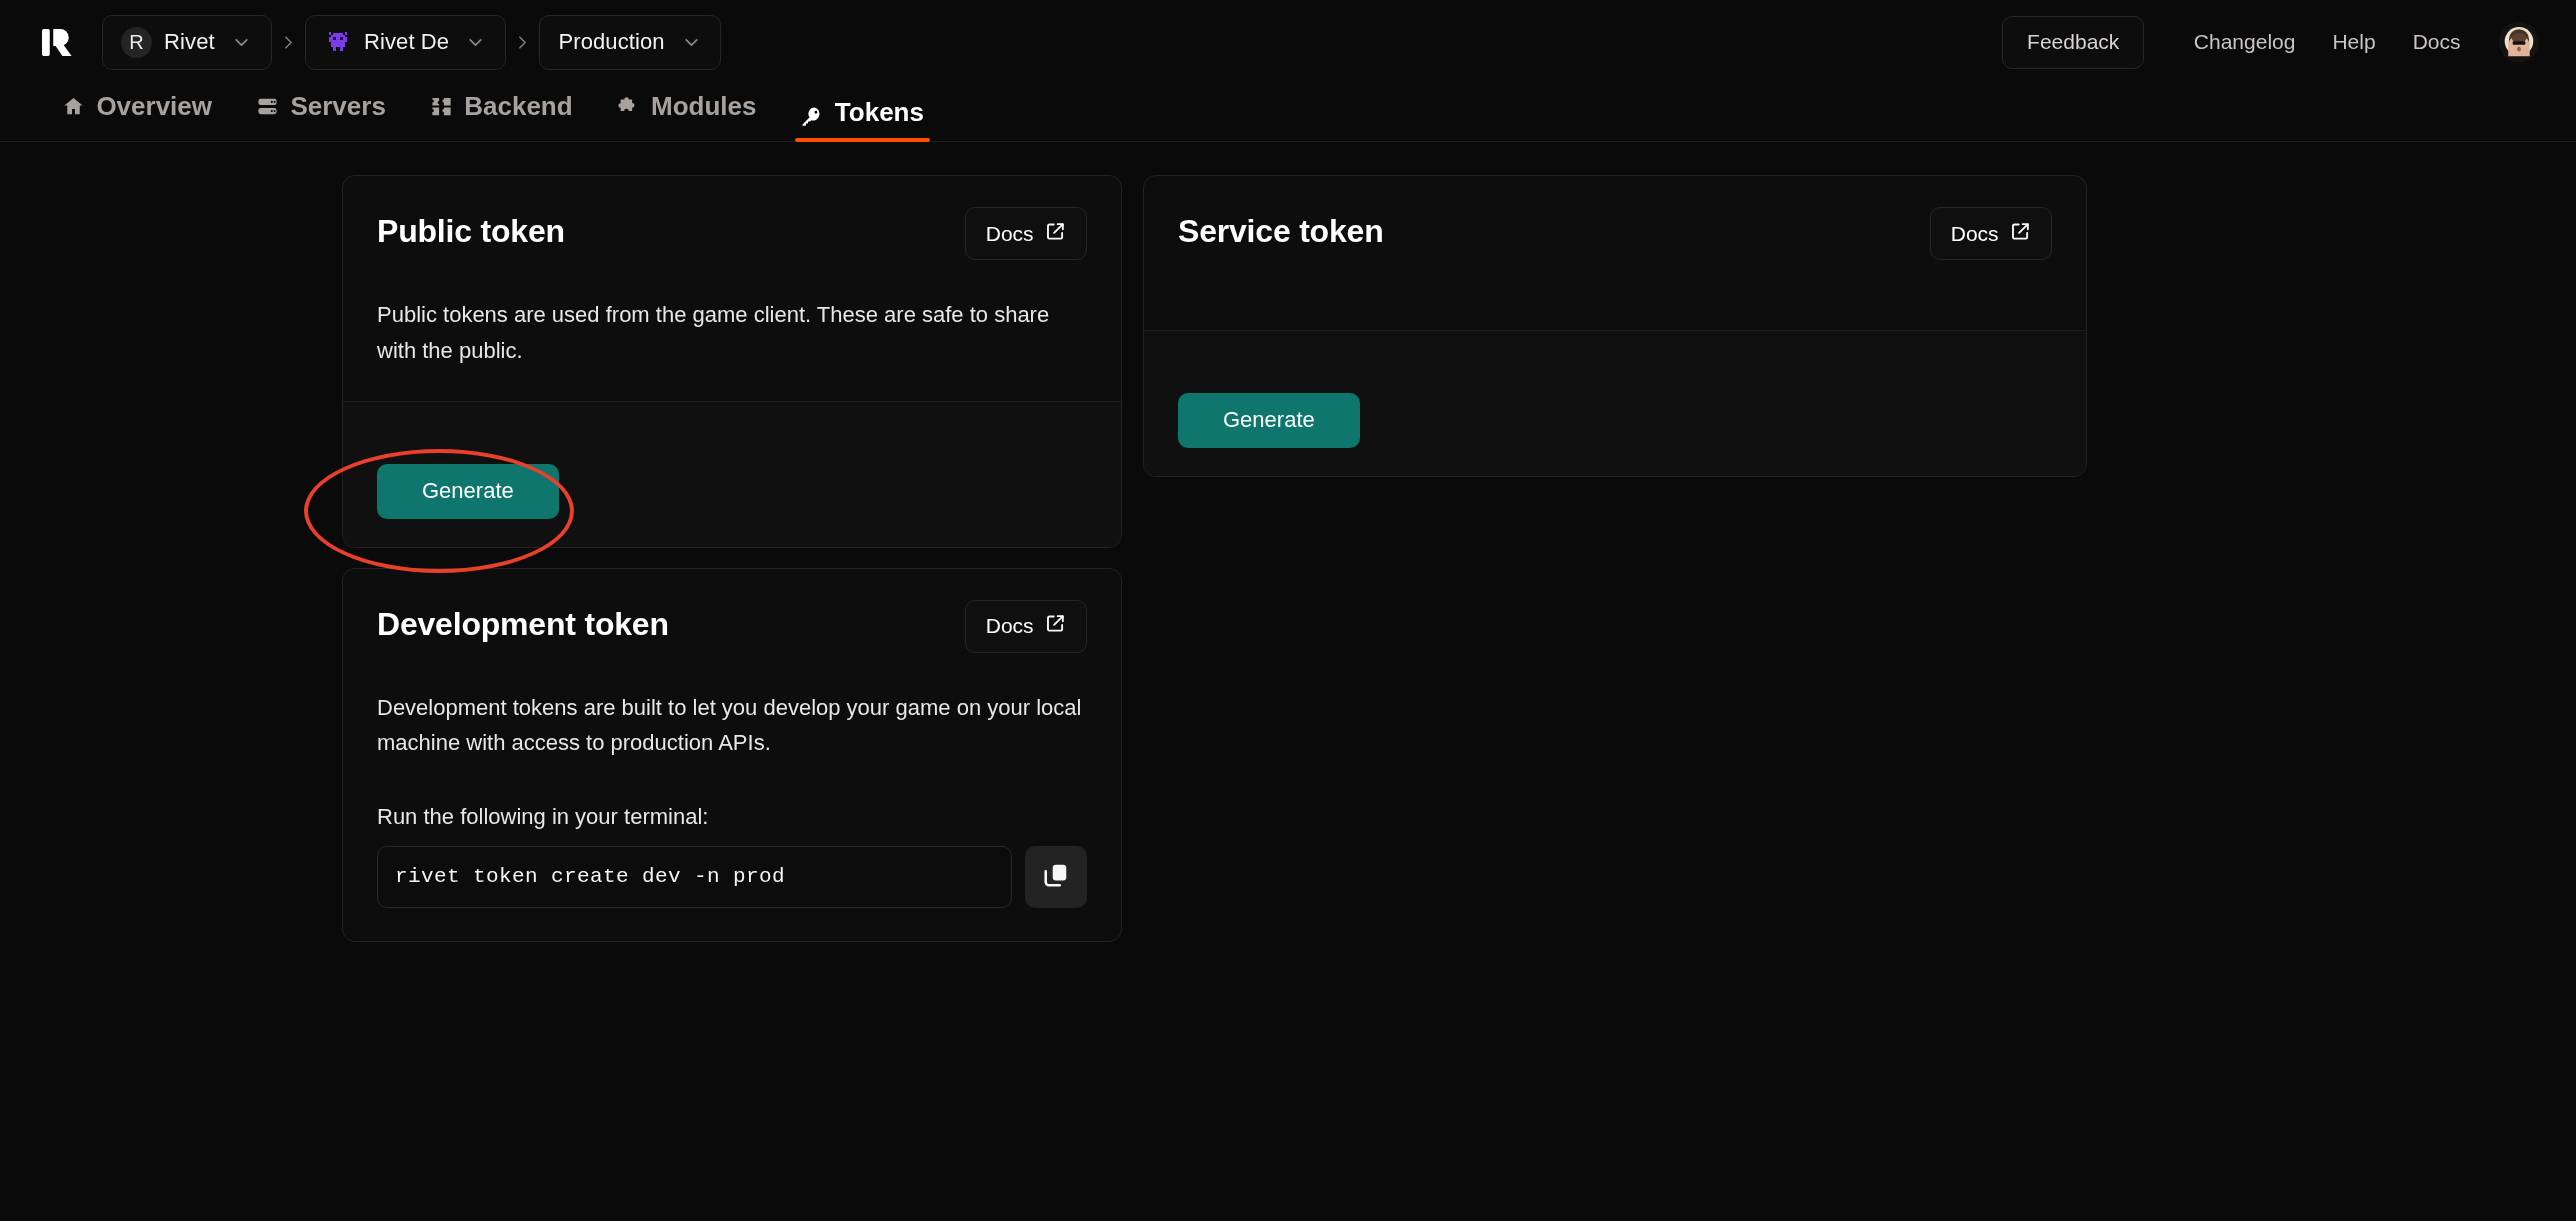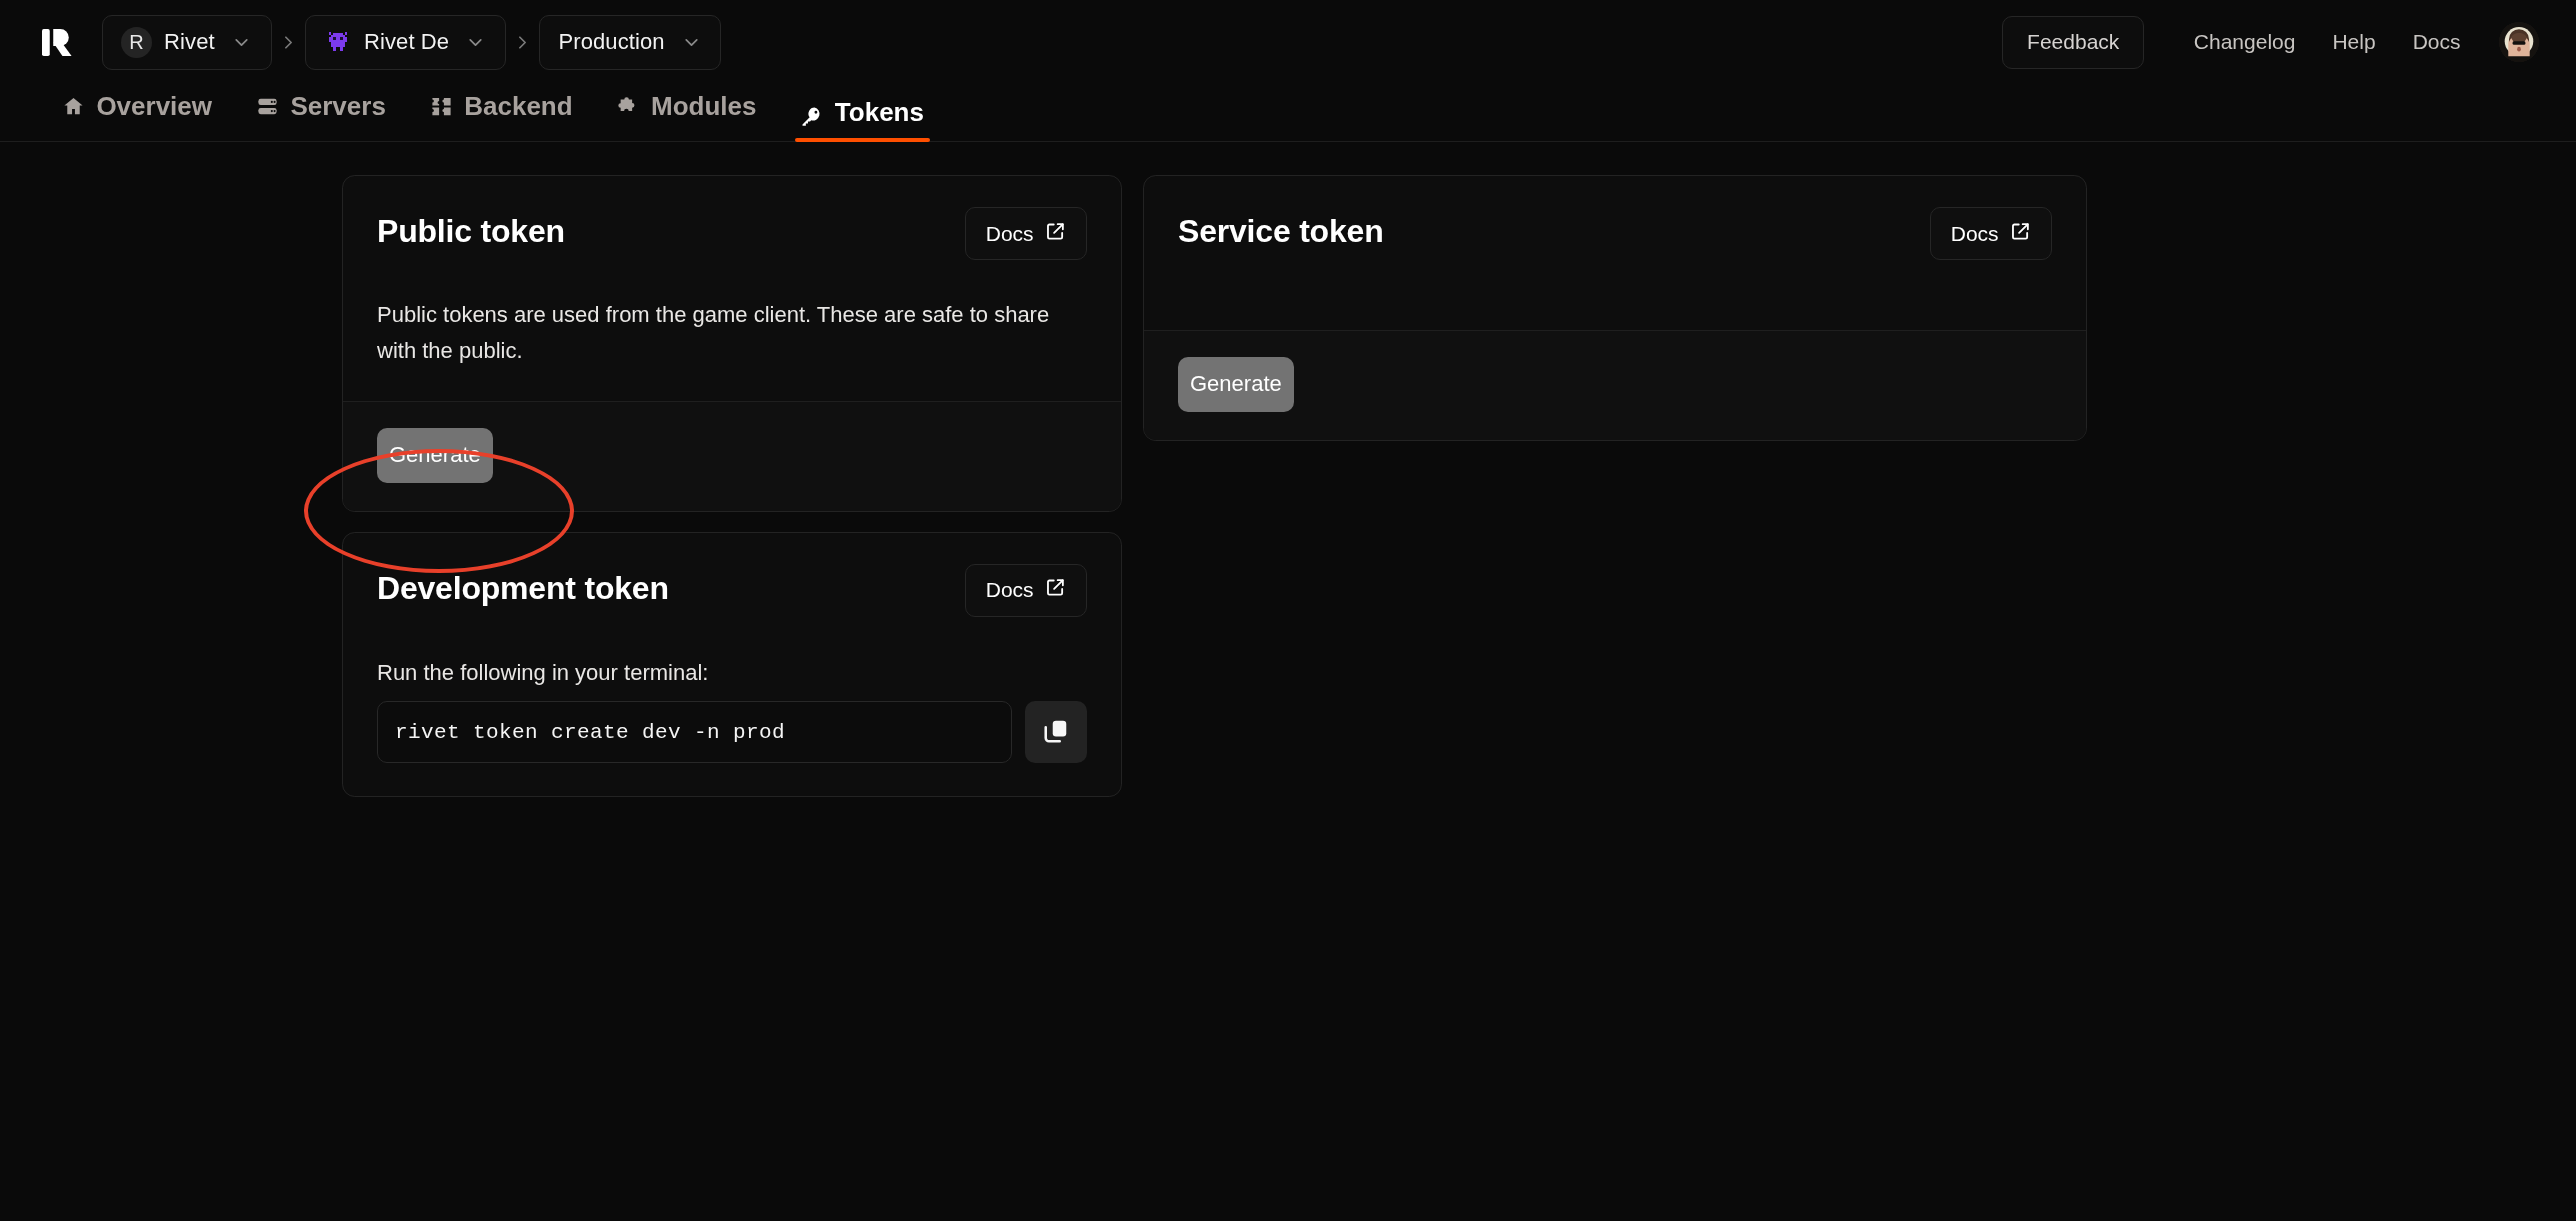--- a/index.html
+++ b/index.html
@@ -222,27 +222,28 @@
     border-top: 0.7px solid #1f1f1f;
     background: #101010;
     padding: 25.6px 34px 28px 34px;
   }
 
   .btn-primary {
     display: inline-flex;
     align-items: center;
     justify-content: center;
     height: 55px;
-    padding: 0 12px;
-    background: #737373;
+    padding: 0 45px;
+    background: #0f766e;
     border: none;
     border-radius: 10px;
     color: #ffffff;
     font-size: 22px;
     font-family: "Liberation Sans", sans-serif;
+    margin-top: 36px;
   }
 
   .terminal-label {
     font-size: 22px;
     color: #e9e7e5;
     margin: 43px 0 15.6px 0;
   }
 
   .terminal-row { display: flex; align-items: stretch; gap: 12.8px; }
 
@@ -478,20 +479,21 @@
               <span>Docs</span>
               <span>
                 <svg width="21" height="21" viewBox="0 0 24 24" fill="none" stroke="#ffffff" stroke-width="2.1" stroke-linecap="round" stroke-linejoin="round">
                   <path d="M10 4 H5 a1.6 1.6 0 0 0-1.6 1.6 v13 A1.6 1.6 0 0 0 5 20.2 h13 a1.6 1.6 0 0 0 1.6-1.6 v-5"></path>
                   <polyline points="14.5 3.6 20.4 3.6 20.4 9.5"></polyline>
                   <line x1="10.4" y1="13.6" x2="20.2" y2="3.8"></line>
                 </svg>
               </span>
             </div>
           </div>
+          <div class="card-desc">Development tokens are built to let you develop your game on your local machine with access to production APIs.</div>
 
           <div class="terminal-label">Run the following in your terminal:</div>
 
           <div class="terminal-row">
             <div class="terminal-input">rivet token create dev -n prod</div>
             <button class="copy-btn">
               <span>
                 <svg width="28" height="28" viewBox="0 0 24 24" fill="none" stroke="#f7f7f7" stroke-width="2.2" stroke-linecap="round" stroke-linejoin="round">
                   <rect x="9.2" y="3.2" width="11.6" height="13.6" rx="2.8" fill="#f7f7f7" stroke="none"></rect>
                   <path d="M15.2 20.8 H6 a2.8 2.8 0 0 1-2.8-2.8 V8.8"></path>

